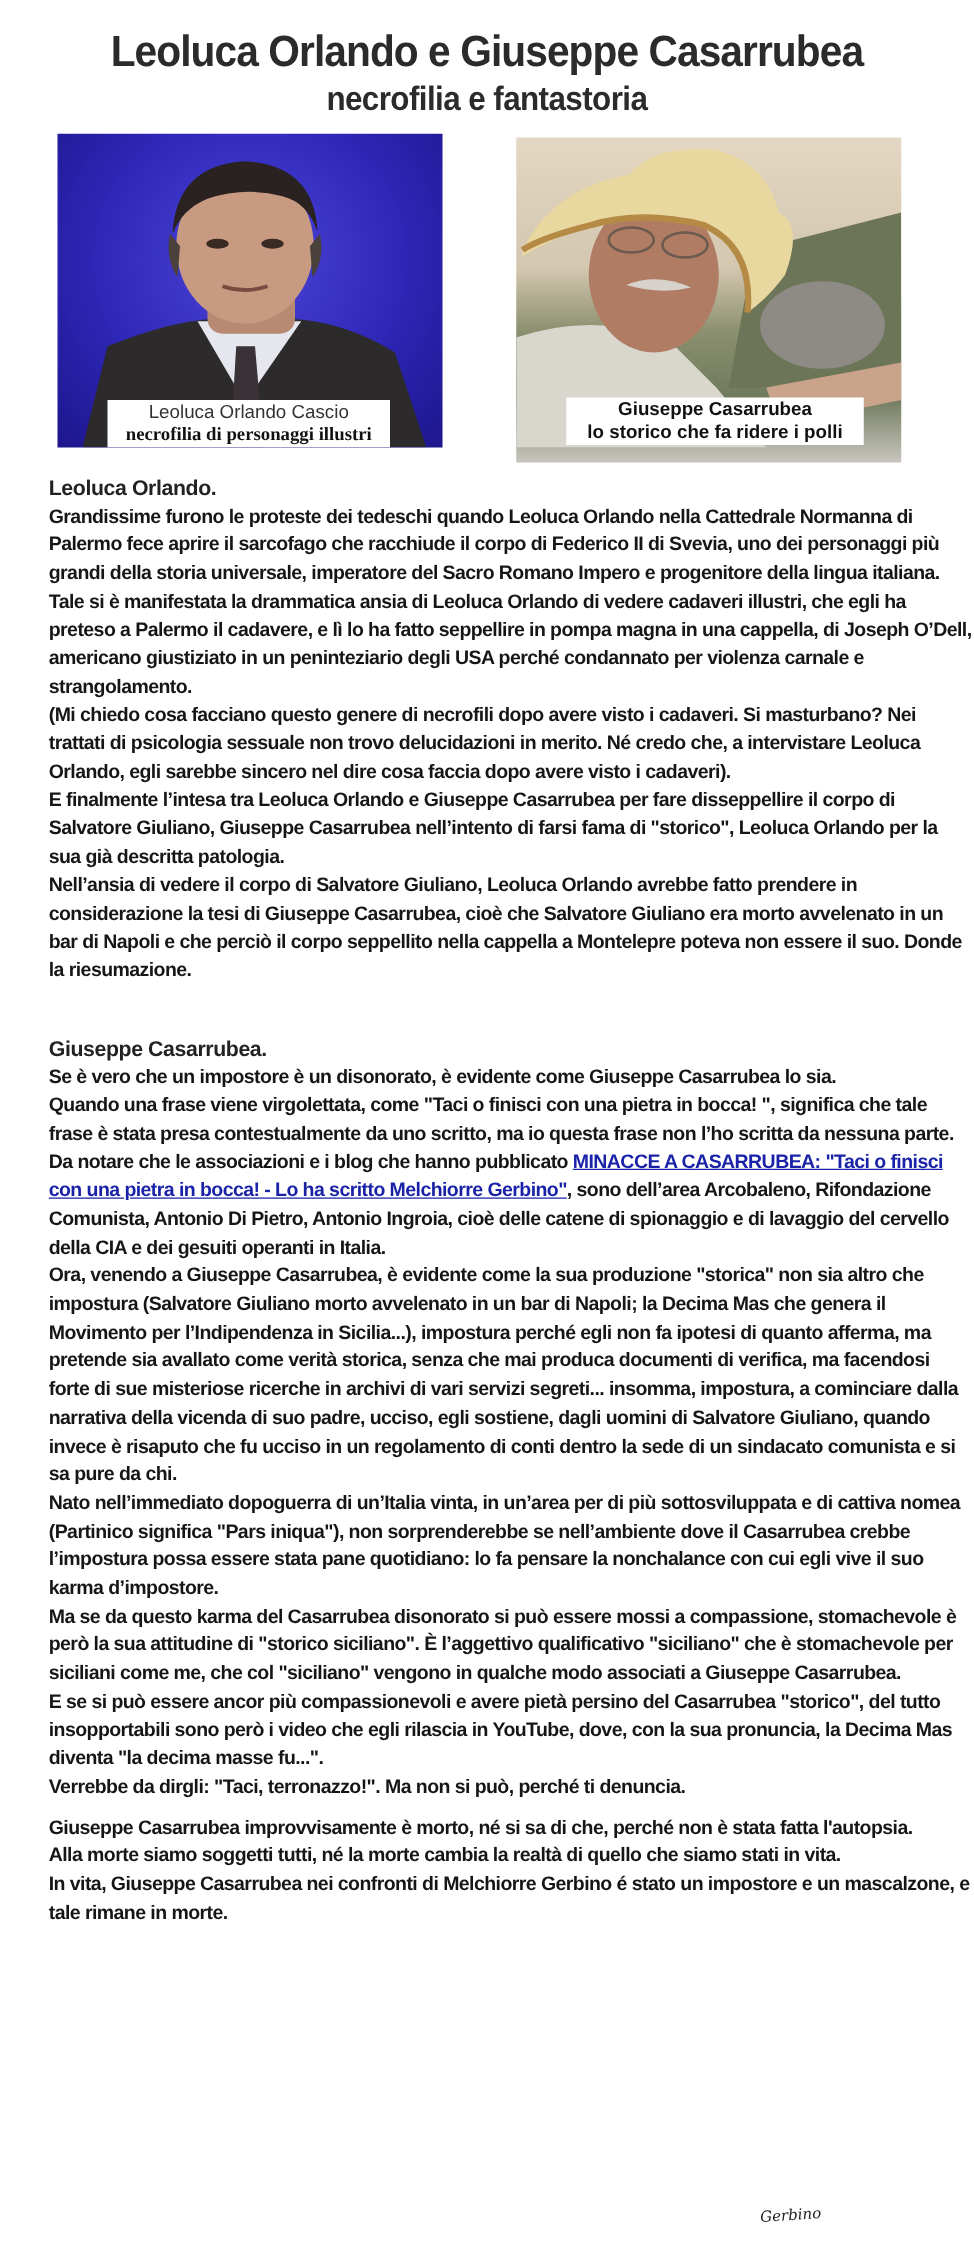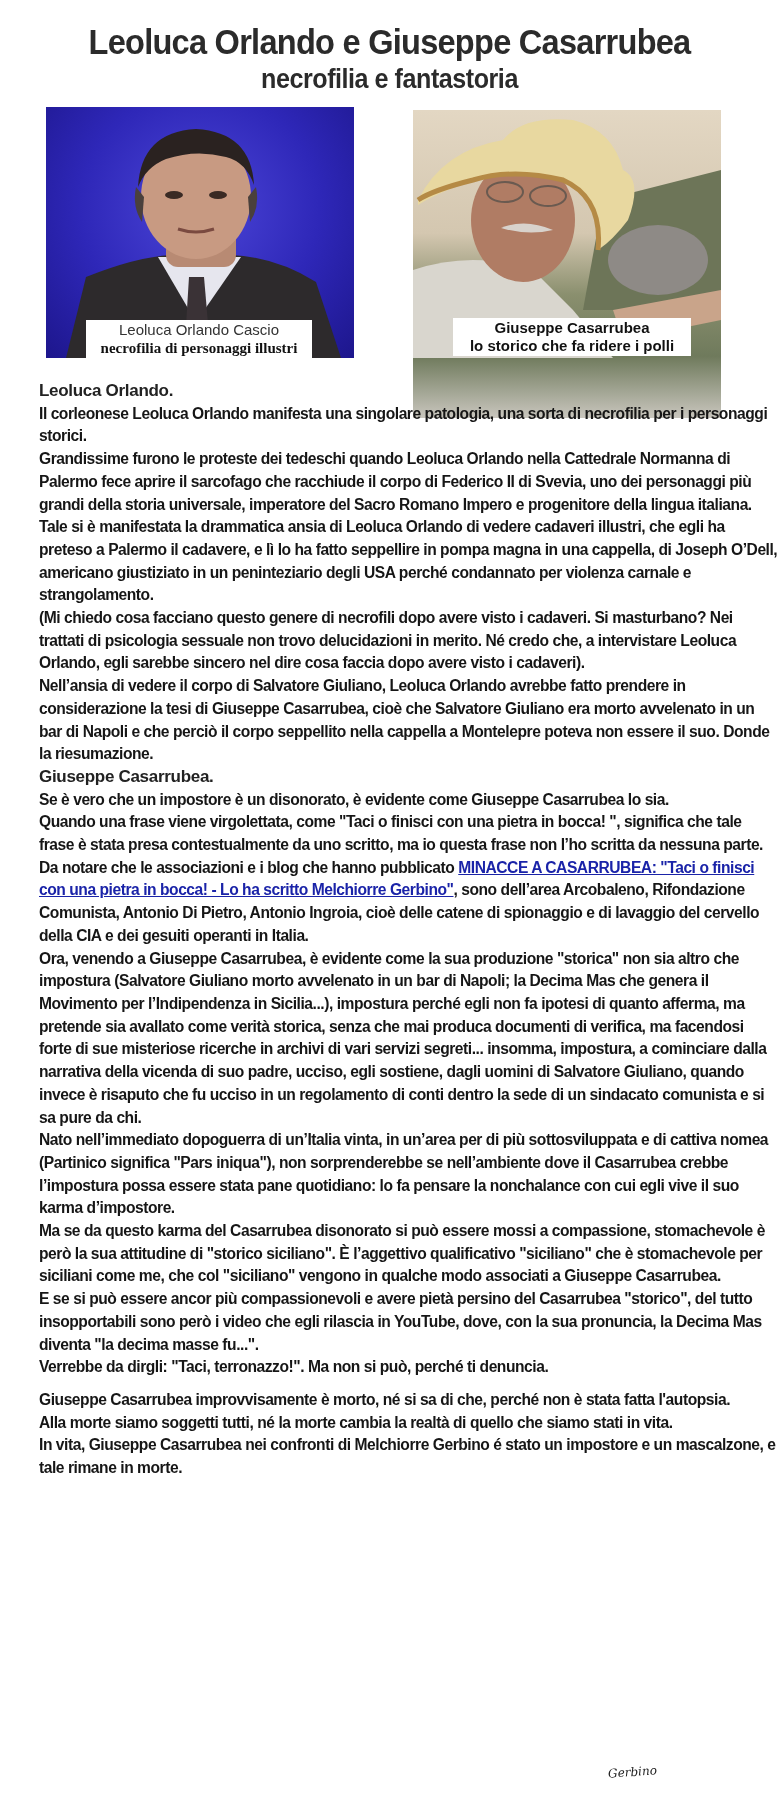--- a/index.html
+++ b/index.html
@@ -11,42 +11,42 @@
     .title.main { top: 22px; font-size: 35px; letter-spacing: -0.8px; transform: scaleX(0.93); }
     .title.sub { top: 64px; font-size: 27px; letter-spacing: -0.5px; transform: scaleX(0.93); }
     .photo {
       position: absolute; overflow: hidden;
     }
     .photo.p1 {
       left: 46px; top: 107px; width: 308px; height: 251px;
       background: radial-gradient(ellipse at 50% 40%, #4c46d8 0%, #2e27b8 55%, #1d168c 100%);
     }
     .photo.p2 {
-      left: 413px; top: 110px; width: 308px; height: 308px;
+      left: 413px; top: 110px; width: 308px; height: 260px;
       background: linear-gradient(180deg, #e3d7c3 0%, #d4c7b0 40%, #8a8f6e 60%, #6f7a5c 80%, #c9c6be 100%);
     }
     .photo svg { position: absolute; left: 0; top: 0; }
     .caption {
       position: absolute; background: #fff; text-align: center;
       font-family: "Liberation Sans", sans-serif; color: #111; line-height: 18px;
       font-size: 15px; padding: 1px 2px;
     }
     .p1 .caption { left: 40px; top: 213px; width: 222px; }
     .p2 .caption { left: 40px; top: 208px; width: 234px; font-weight: bold; }
     .p1 .caption .l1 { font-weight: normal; color:#333; }
     .p1 .caption .l2 { font-weight: bold; font-family: Liberation Serif, serif; }
     .p2 .caption .l1, .p2 .caption .l2 { font-weight: bold; }
     .article {
       position: absolute; left: 39px; top: 380px; width: 740px;
       font-family: "Liberation Sans", sans-serif; font-size: 15.6px; line-height: 22.7px;
       font-weight: bold; color: #161616; letter-spacing: -0.45px;
     }
     .article p { margin: 0; }
     .article h2 { margin: 0; font-size: 17px; font-weight: bold; color: #222; letter-spacing: -0.3px; }
-    .section2 { }
+    .section2 { margin-top: 40px; }
     .nota { margin-top: 10px; }
     a.link { color: #1a23a8; text-decoration: underline; }
     .signature {
       position: absolute; left: 608px; top: 1765px;
       font-family: "DejaVu Serif", serif; font-style: italic; font-size: 12px; color: #222;
       transform: rotate(-4deg);
     }
   </style>
 </head>
 <body>
@@ -103,24 +103,24 @@
   </svg>
   <div class="caption">
     <div class="l1">Giuseppe Casarrubea</div>
     <div class="l2">lo storico che fa ridere i polli</div>
   </div>
 </div>
 
 <div class="article">
   <section>
     <h2>Leoluca Orlando.</h2>
-    <p>Il corleonese Leoluca Orlando manifesta una singolare patologia, una sorta di necrofilia per i personaggi storici.</p>
     <p>Grandissime furono le proteste dei tedeschi quando Leoluca Orlando nella Cattedrale Normanna di Palermo fece aprire il sarcofago che racchiude il corpo di Federico II di Svevia, uno dei personaggi più grandi della storia universale, imperatore del Sacro Romano Impero e progenitore della lingua italiana.</p>
     <p>Tale si è manifestata la drammatica ansia di Leoluca Orlando di vedere cadaveri illustri, che egli ha preteso a Palermo il cadavere, e lì lo ha fatto seppellire in pompa magna in una cappella, di Joseph O’Dell, americano giustiziato in un peninteziario degli USA perché condannato per violenza carnale e strangolamento.</p>
     <p>(Mi chiedo cosa facciano questo genere di necrofili dopo avere visto i cadaveri. Si masturbano? Nei trattati di psicologia sessuale non trovo delucidazioni in merito. Né credo che, a intervistare Leoluca Orlando, egli sarebbe sincero nel dire cosa faccia dopo avere visto i cadaveri).</p>
+    <p>E finalmente l’intesa tra Leoluca Orlando e Giuseppe Casarrubea per fare disseppellire il corpo di Salvatore Giuliano, Giuseppe Casarrubea nell’intento di farsi fama di "storico", Leoluca Orlando per la sua già descritta patologia.</p>
     <p>Nell’ansia di vedere il corpo di Salvatore Giuliano, Leoluca Orlando avrebbe fatto prendere in considerazione la tesi di Giuseppe Casarrubea, cioè che Salvatore Giuliano era morto avvelenato in un bar di Napoli e che perciò il corpo seppellito nella cappella a Montelepre poteva non essere il suo. Donde la riesumazione.</p>
   </section>
 
   <section class="section2">
     <h2>Giuseppe Casarrubea.</h2>
     <p>Se è vero che un impostore è un disonorato, è evidente come Giuseppe Casarrubea lo sia.</p>
     <p>Quando una frase viene virgolettata, come "Taci o finisci con una pietra in bocca! ", significa che tale frase è stata presa contestualmente da uno scritto, ma io questa frase non l’ho scritta da nessuna parte.</p>
     <p><span>Da notare che le associazioni e i blog che hanno pubblicato </span><a class="link" href="#">MINACCE A CASARRUBEA: "Taci o finisci con una pietra in bocca! - Lo ha scritto Melchiorre Gerbino"</a><span>, sono dell’area Arcobaleno, Rifondazione Comunista, Antonio Di Pietro, Antonio Ingroia, cioè delle catene di spionaggio e di lavaggio del cervello della CIA e dei gesuiti operanti in Italia.</span></p>
     <p>Ora, venendo a Giuseppe Casarrubea, è evidente come la sua produzione "storica" non sia altro che impostura (Salvatore Giuliano morto avvelenato in un bar di Napoli; la Decima Mas che genera il Movimento per l’Indipendenza in Sicilia...), impostura perché egli non fa ipotesi di quanto afferma, ma pretende sia avallato come verità storica, senza che mai produca documenti di verifica, ma facendosi forte di sue misteriose ricerche in archivi di vari servizi segreti... insomma, impostura, a cominciare dalla narrativa della vicenda di suo padre, ucciso, egli sostiene, dagli uomini di Salvatore Giuliano, quando invece è risaputo che fu ucciso in un regolamento di conti dentro la sede di un sindacato comunista e si sa pure da chi.</p>
     <p>Nato nell’immediato dopoguerra di un’Italia vinta, in un’area per di più sottosviluppata e di cattiva nomea (Partinico significa "Pars iniqua"), non sorprenderebbe se nell’ambiente dove il Casarrubea crebbe l’impostura possa essere stata pane quotidiano: lo fa pensare la nonchalance con cui egli vive il suo karma d’impostore.</p>

